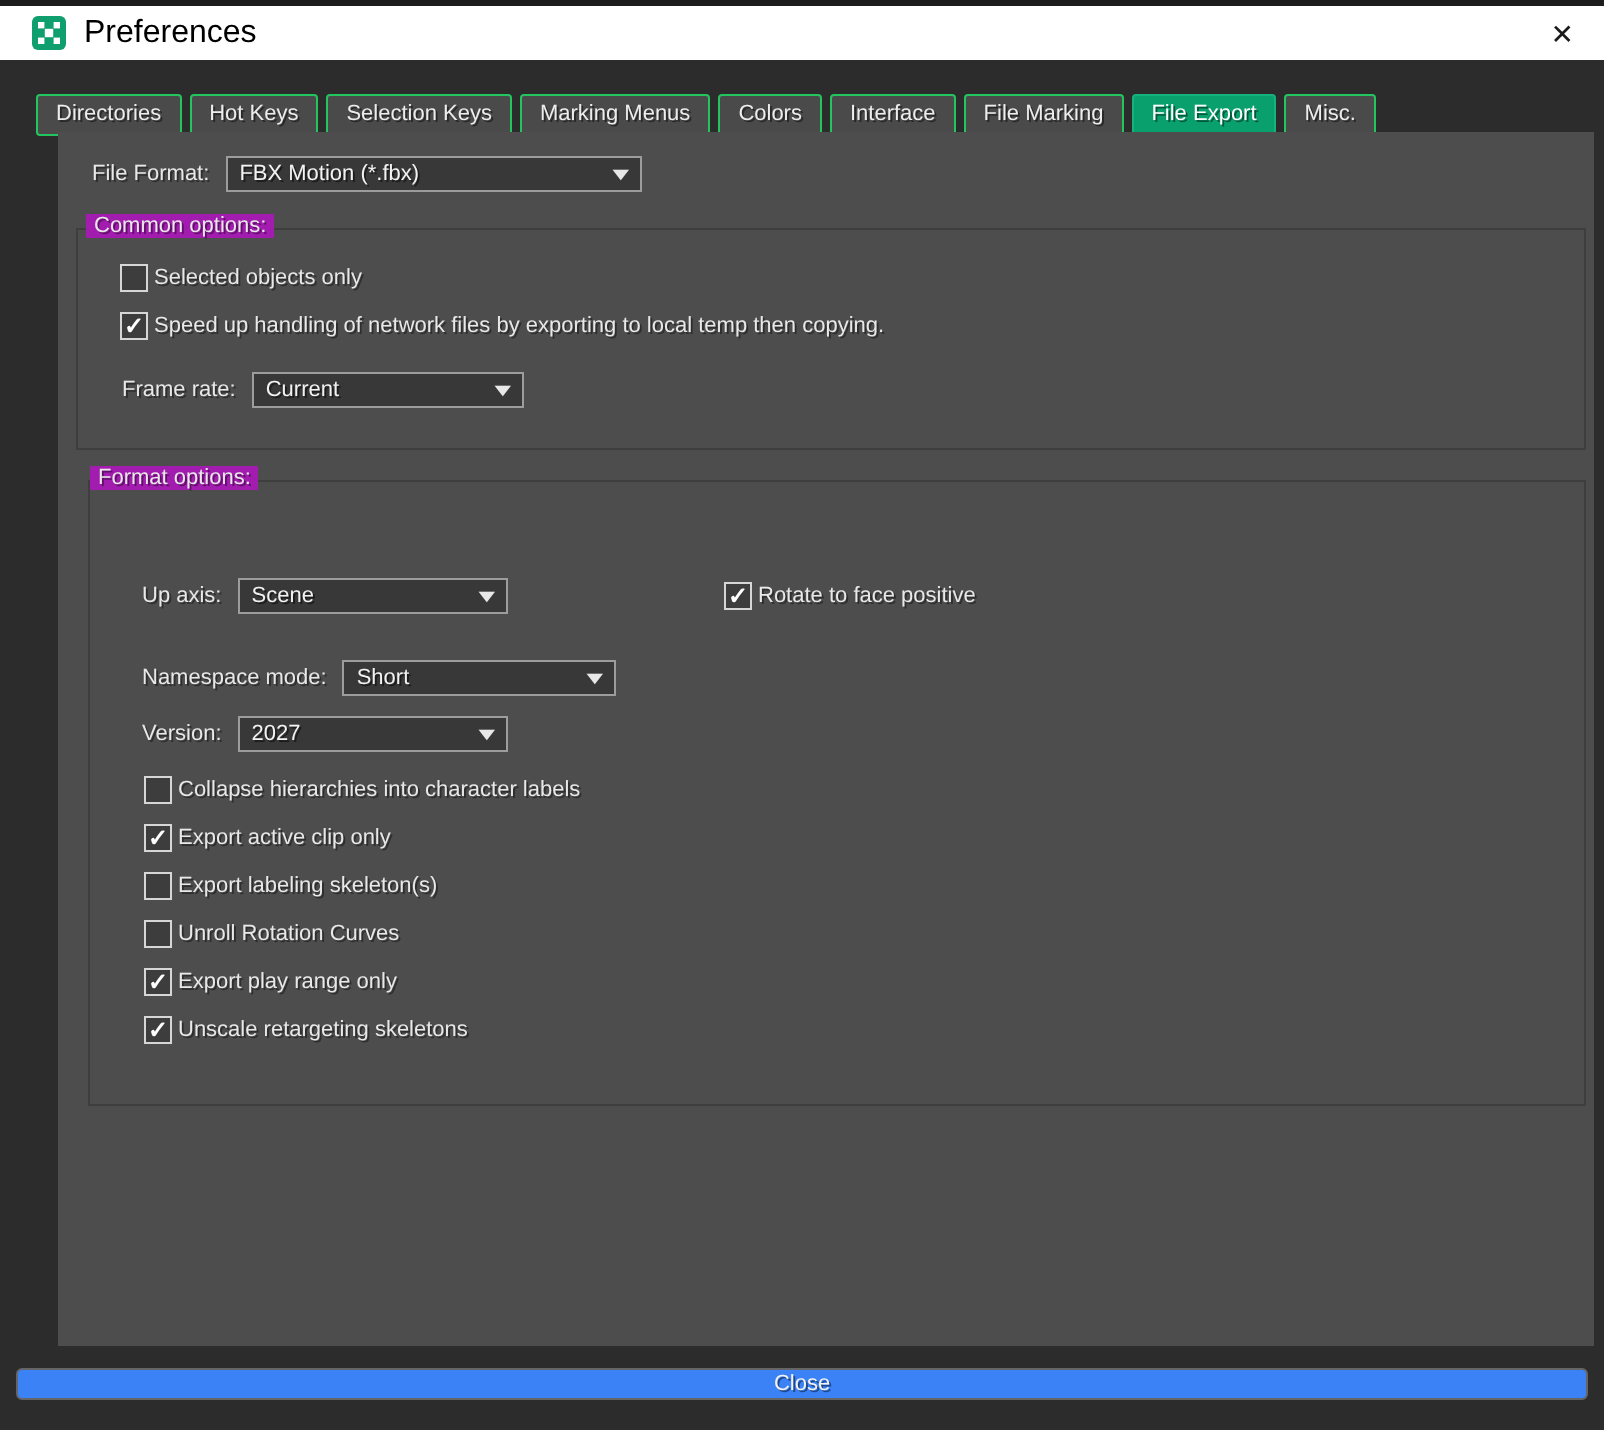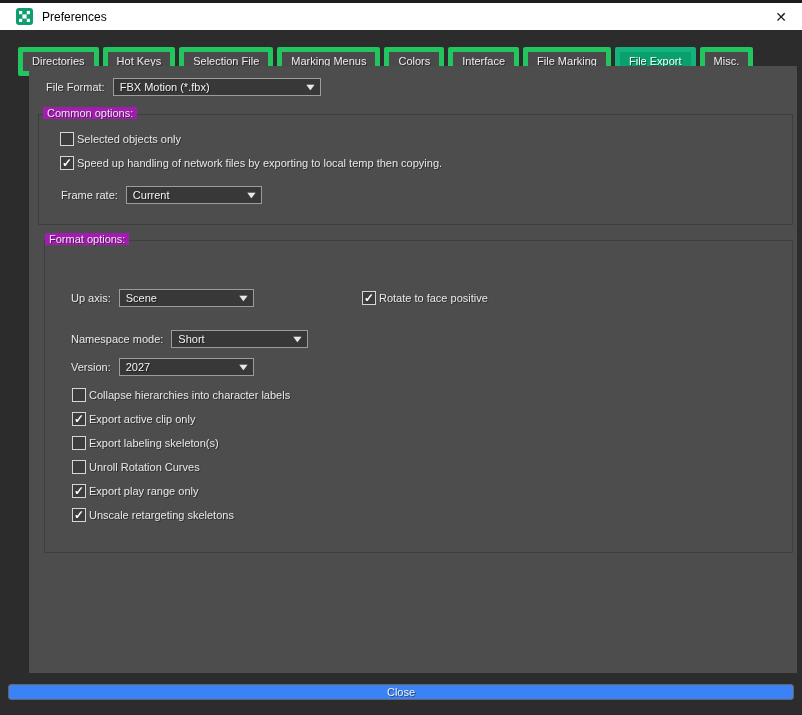--- a/index.html
+++ b/index.html
@@ -3,26 +3,26 @@
 <meta charset="utf-8">
 <style>
   html,body{margin:0;padding:0;background:#2c2c2c;}
   .window{position:relative;width:802px;height:715px;background:#2c2c2c;
     font-family:"Liberation Sans",sans-serif;font-size:11px;color:#e6e6e6;overflow:hidden;}
   .top-strip{position:absolute;left:0;top:0;width:802px;height:3px;background:#1d1d1d;}
   
   .titlebar{position:absolute;left:0;top:3px;width:802px;height:27px;background:#ffffff;
     display:flex;align-items:center;}
   .app-icon{margin-left:16px;width:17px;height:17px;flex:0 0 auto;}
-  .title-text{margin-left:9px;color:#000;font-size:12px;}
+  .title-text{margin-left:9px;color:#000;font-size:16px;}
   .close-x{position:absolute;right:15px;top:3px;height:27px;display:flex;align-items:center;
     font-size:14px;color:#1a1a1a;cursor:default;}
   
   .tabs{position:absolute;left:18px;top:47px;display:flex;gap:4px;}
-  .tab{height:19px;line-height:18px;padding:0 9px;background:#4a4a4a;border:5px solid #22c55e;
+  .tab{height:19px;line-height:18px;padding:0 9px;background:#4a4a4a;border:1px solid #22c55e;
     border-radius:2px;color:#ececec;text-shadow:1px 1px 0 rgba(0,0,0,.45);white-space:nowrap;}
   .tab.active{background:#0aa06e;border-color:#13b37b;color:#fff;}
   
   .panel{position:absolute;left:29px;top:66px;width:768px;height:607px;background:#4d4d4d;}
   .label{color:#e8e8e8;text-shadow:1px 1px 0 rgba(0,0,0,.4);white-space:nowrap;}
   
   .dropdown{display:flex;align-items:center;justify-content:space-between;background:#383838;
     border:1px solid #9c9c9c;height:18px;box-sizing:border-box;padding:0 5px 0 6px;color:#f2f2f2;}
   .dd-text{text-shadow:1px 1px 0 rgba(0,0,0,.5);}
   .dd-arrow{font-size:9px;color:#e8e8e8;transform:scaleX(1.55);transform-origin:center;}
@@ -57,21 +57,21 @@
       <rect x="10.8" y="10.8" width="3.2" height="3.2" fill="#fff"></rect>
       <rect x="6.4" y="6.4" width="4.2" height="4.2" fill="#fff"></rect>
     </svg>
     <span class="title-text">Preferences</span>
   </div>
   <div class="close-x">✕</div>
 
   <div class="tabs">
     <div class="tab">Directories</div>
     <div class="tab">Hot Keys</div>
-    <div class="tab">Selection File</div>
+    <div class="tab">Selection Keys</div>
     <div class="tab">Marking Menus</div>
     <div class="tab">Colors</div>
     <div class="tab">Interface</div>
     <div class="tab">File Marking</div>
     <div class="tab active">File Export</div>
     <div class="tab">Misc.</div>
   </div>
 
   <div class="panel">
 

